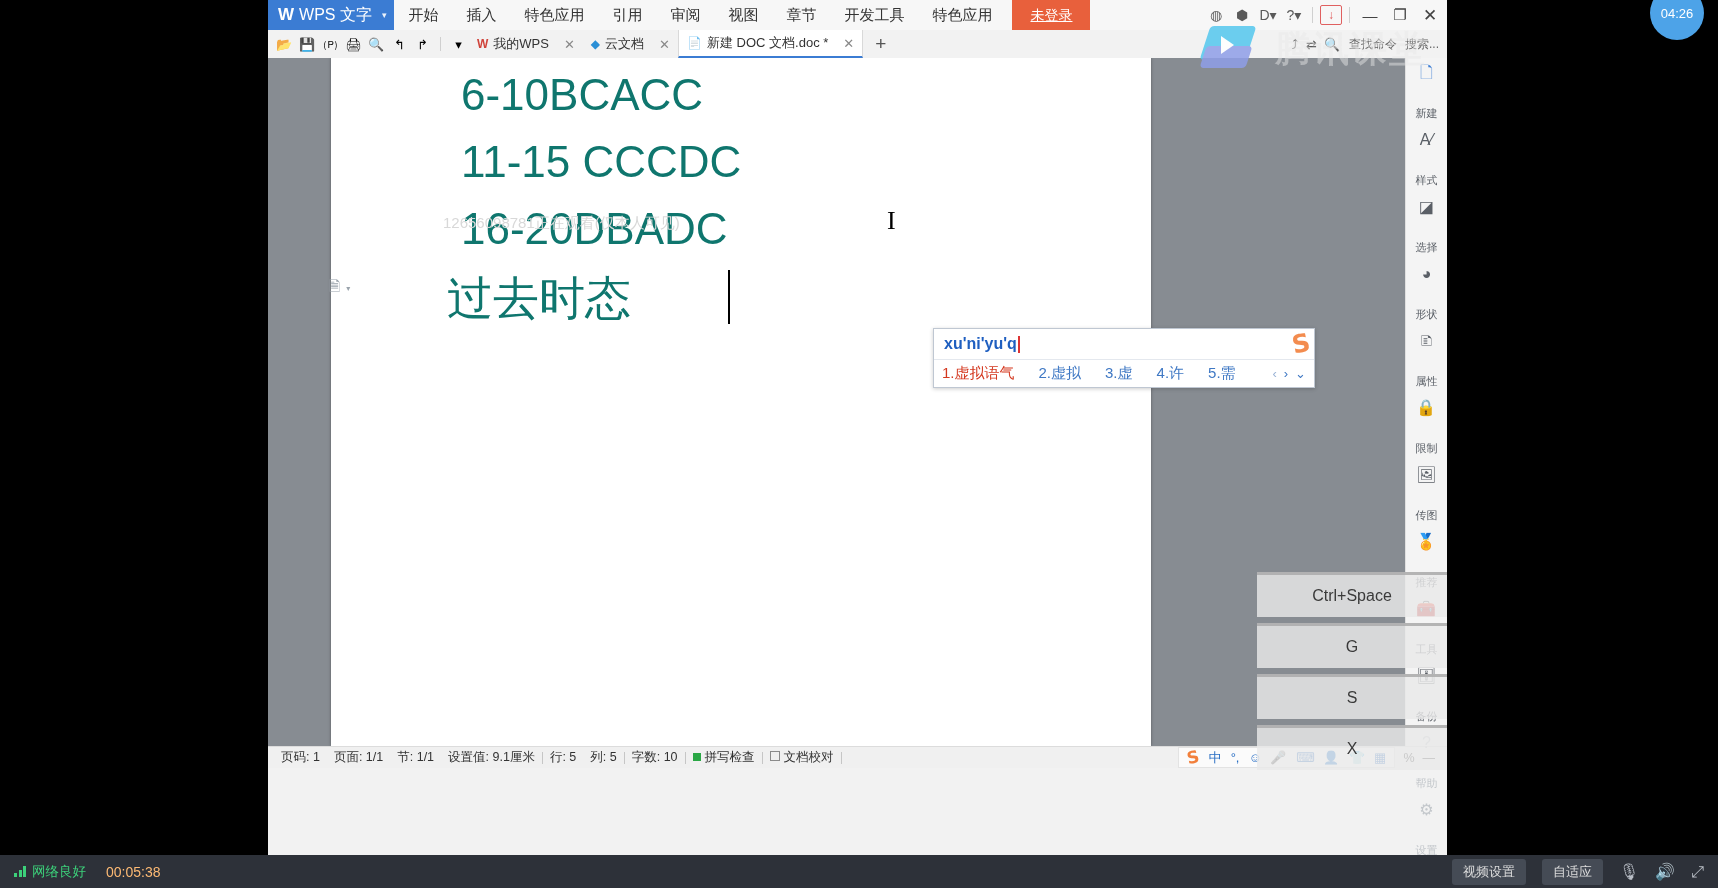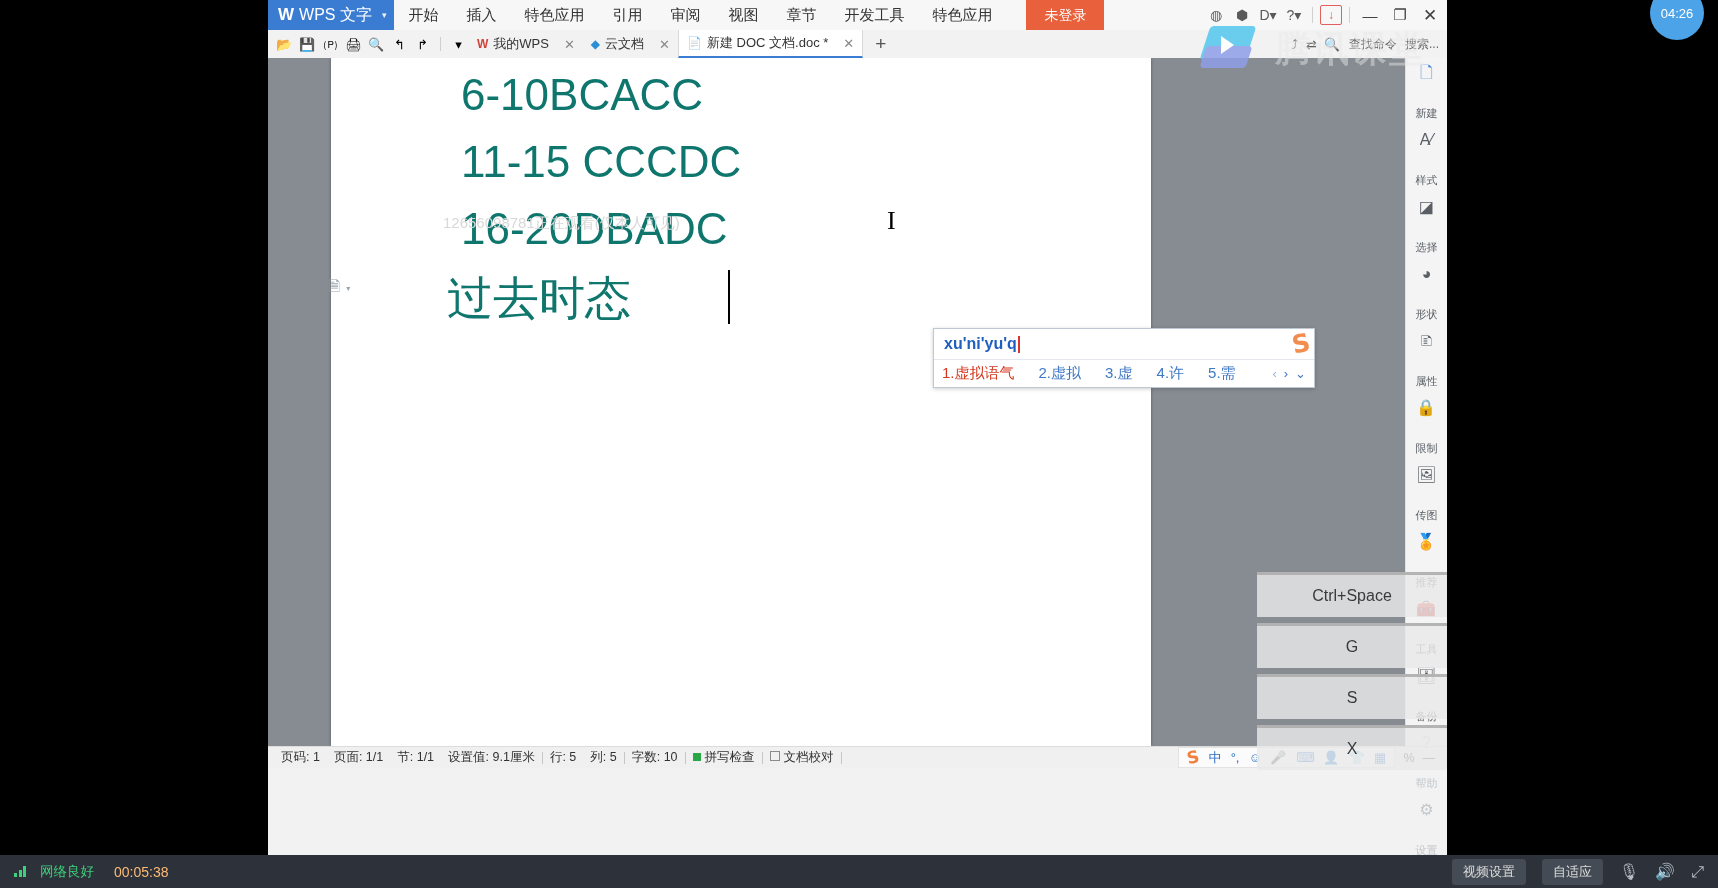--- a/index.html
+++ b/index.html
@@ -58,21 +58,22 @@
   .menu-items { display: flex; align-items: center; }
   .menu-item {
     font-size: 15px; color: #333;
     padding: 0 14px; line-height: 30px;
     white-space: nowrap; cursor: default;
   }
   .login-btn {
     background: #e8603c; color: #fff;
     font-size: 14px;
     padding: 0 18px; line-height: 30px;
-    margin-left: 20px;
+    margin-left: 6px;
+    text-decoration: underline;
   }
   .menu-right {
     margin-left: auto;
     display: flex; align-items: center;
     gap: 0px; padding-right: 2px;
   }
   .mr-ico {
     width: 26px; height: 30px;
     display: flex; align-items: center; justify-content: center;
     font-size: 14px; color: #5a5a5a;
@@ -356,21 +357,21 @@
   .playerbar {
     position: absolute; left: 0; bottom: 0;
     width: 1718px; height: 33px;
     background: #2d3139;
     display: flex; align-items: center;
     padding: 0 14px;
     box-sizing: border-box;
     color: #dcdcdc;
     font-size: 13.5px;
   }
-  .net-status { display: flex; align-items: center; gap: 14px; color: #3cd07a; }
+  .net-status { display: flex; align-items: center; gap: 6px; color: #3cd07a; }
   .net-bars { display: flex; align-items: flex-end; gap: 1.5px; height: 11px; }
   .net-bars i { width: 3px; background: #3cd07a; display: block; }
   .net-bars i:nth-child(1) { height: 4px; }
   .net-bars i:nth-child(2) { height: 7px; }
   .net-bars i:nth-child(3) { height: 11px; }
   .pb-time { margin-left: 20px; color: #fdba74; font-size: 14px; }
   .pb-right { margin-left: auto; display: flex; align-items: center; gap: 16px; }
   .pb-chip {
     background: #454b55; color: #dcdcdc;
     font-size: 13px; padding: 4px 11px; border-radius: 3px;

